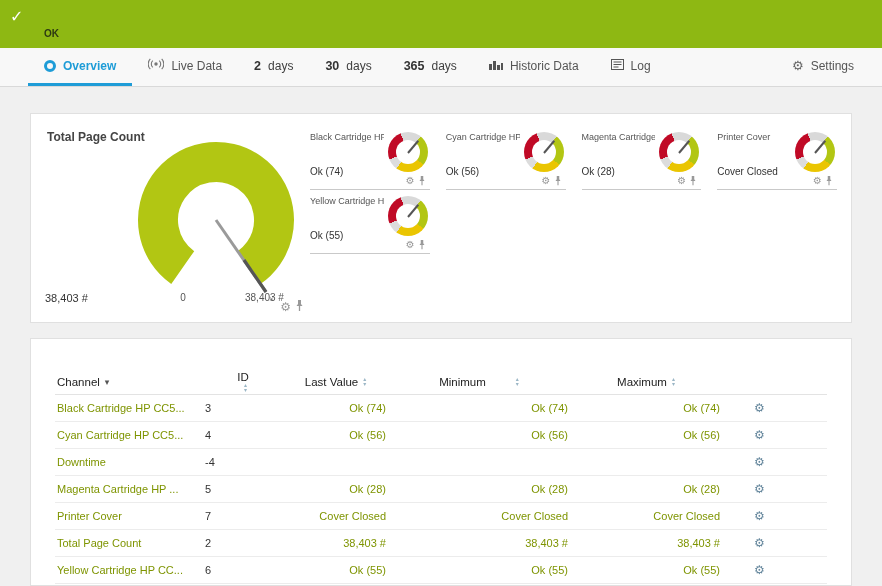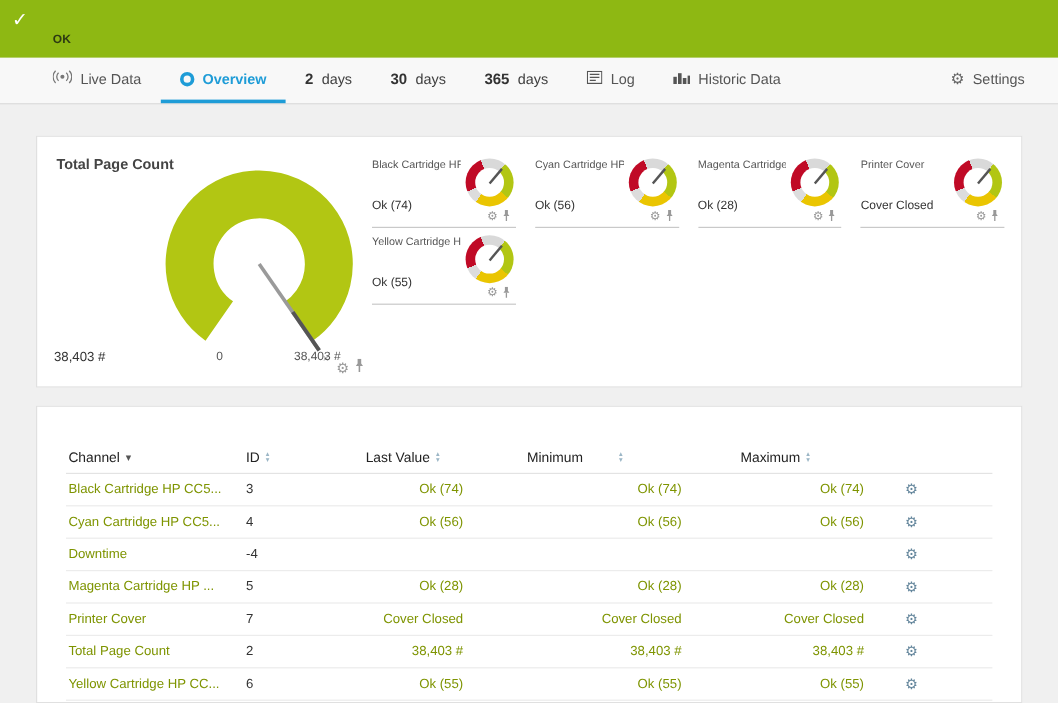--- a/index.html
+++ b/index.html
@@ -50,21 +50,21 @@
   .gicons .mini-gear { font-size:12px; }
   .donut { position:absolute; top:6px; right:2px; width:40px; height:40px; border-radius:50%;
            background:conic-gradient(from 0deg,#d9d9d9 0deg 40deg,#b2c613 40deg 130deg,#eac501 130deg 215deg,#dcdcdc 215deg 248deg,#c00a26 248deg 338deg,#d9d9d9 338deg 360deg); }
   .donut .hole { position:absolute; inset:8px; border-radius:50%; background:#fff; }
   .donut .needle { position:absolute; left:50%; top:50%; width:16px; height:2px; background:#555; transform-origin:0 50%; transform:rotate(-50deg); }
 
   
   .table-card { height:248px; padding:30px 24px 0; overflow:hidden; }
   .cell { padding:0 2px; }
   .col-channel { width:148px; }
-  .col-id { width:80px; }
+  .col-id { width:80px;flex-direction:column; }
   .col-last { width:105px; text-align:right; }
   .col-min { width:182px; text-align:right;gap:25px; }
   .col-max { width:152px; text-align:right; }
   .col-act { width:75px; text-align:center; }
   .thead { display:flex; align-items:center; height:26px; border-bottom:1px solid #e3e3e3; font-size:11.5px; color:#222; }
   .hcell { display:flex; align-items:center; cursor:pointer; }
   .hcell.right { justify-content:center; }
   .sort-active { font-size:9px; color:#555; margin-left:5px; }
   .sorter { display:inline-flex; flex-direction:column; margin-left:5px; }
   .sorter i { font-style:normal; font-size:6px; line-height:5px; color:#9bb6c6; }
@@ -75,66 +75,66 @@
 </style>
 </head>
 <body>
 
 <div class="topbar">
   <span class="check-icon">✓</span>
   <div class="status-ok">OK</div>
 </div>
 
 <div class="tabs">
+  <div class="tab active">
+    <span class="ov-icon"></span>
+    <span>Overview</span>
+  </div>
   <div class="tab">
     <span>
       <svg width="16" height="12" viewBox="0 0 16 12">
           <circle cx="8" cy="6" r="1.7" fill="#777"></circle>
           <path d="M4.8 2.6 a4.6 4.6 0 0 0 0 6.8 M11.2 2.6 a4.6 4.6 0 0 1 0 6.8 M2.3 0.9 a7.2 7.2 0 0 0 0 10.2 M13.7 0.9 a7.2 7.2 0 0 1 0 10.2" stroke="#777" fill="none" stroke-width="1.1"></path>
         </svg>
     </span>
     <span>Live Data</span>
   </div>
-  <div class="tab active">
-    <span class="ov-icon"></span>
-    <span>Overview</span>
-  </div>
   <div class="tab">
     <span class="num">2</span>
     <span class="unit">days</span>
   </div>
   <div class="tab">
     <span class="num">30</span>
     <span class="unit">days</span>
   </div>
   <div class="tab">
     <span class="num">365</span>
     <span class="unit">days</span>
+  </div>
+  <div class="tab">
+    <span>
+      <svg width="14" height="11" viewBox="0 0 14 11">
+          <rect x="0" y="5" width="3" height="6" fill="#555"></rect>
+          <rect x="4" y="2" width="3" height="9" fill="#555"></rect>
+          <rect x="8" y="6" width="3" height="5" fill="#555"></rect>
+          <rect x="12" y="4" width="2" height="7" fill="#555"></rect>
+        </svg>
+    </span>
+    <span>Historic Data</span>
   </div>
   <div class="tab">
     <span>
       <svg width="13" height="11" viewBox="0 0 13 11">
           <rect x="0.5" y="0.5" width="12" height="10" fill="none" stroke="#555"></rect>
           <line x1="2.5" y1="3" x2="10.5" y2="3" stroke="#555"></line>
           <line x1="2.5" y1="5.5" x2="10.5" y2="5.5" stroke="#555"></line>
           <line x1="2.5" y1="8" x2="7.5" y2="8" stroke="#555"></line>
         </svg>
     </span>
     <span>Log</span>
-  </div>
-  <div class="tab">
-    <span>
-      <svg width="14" height="11" viewBox="0 0 14 11">
-          <rect x="0" y="5" width="3" height="6" fill="#555"></rect>
-          <rect x="4" y="2" width="3" height="9" fill="#555"></rect>
-          <rect x="8" y="6" width="3" height="5" fill="#555"></rect>
-          <rect x="12" y="4" width="2" height="7" fill="#555"></rect>
-        </svg>
-    </span>
-    <span>Historic Data</span>
   </div>
   <div class="tab settings">
     <span class="gear-glyph">⚙</span>
     <span>Settings</span>
   </div>
 </div>
 
 <div class="main">
 
   <div class="card gauge-card">

